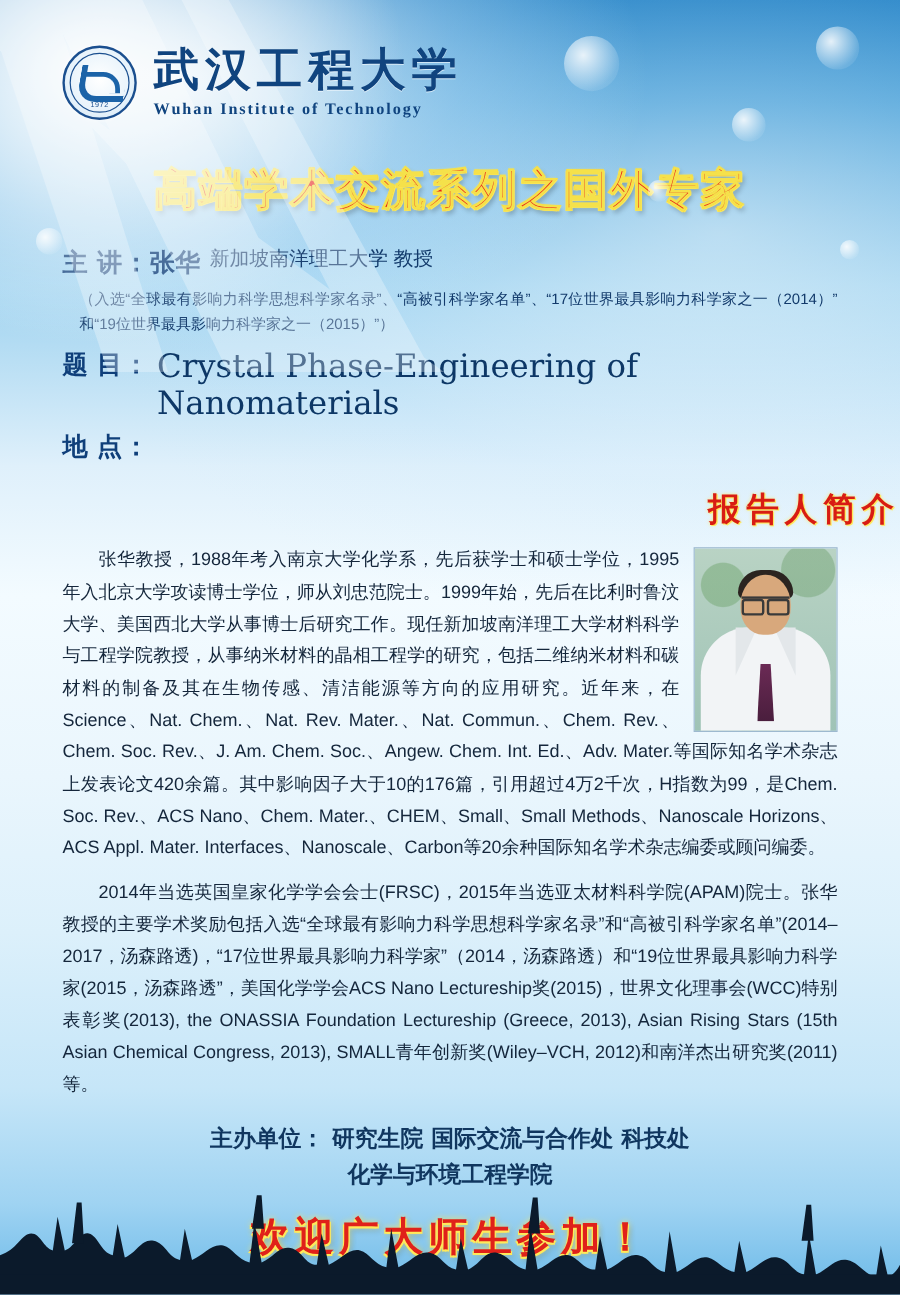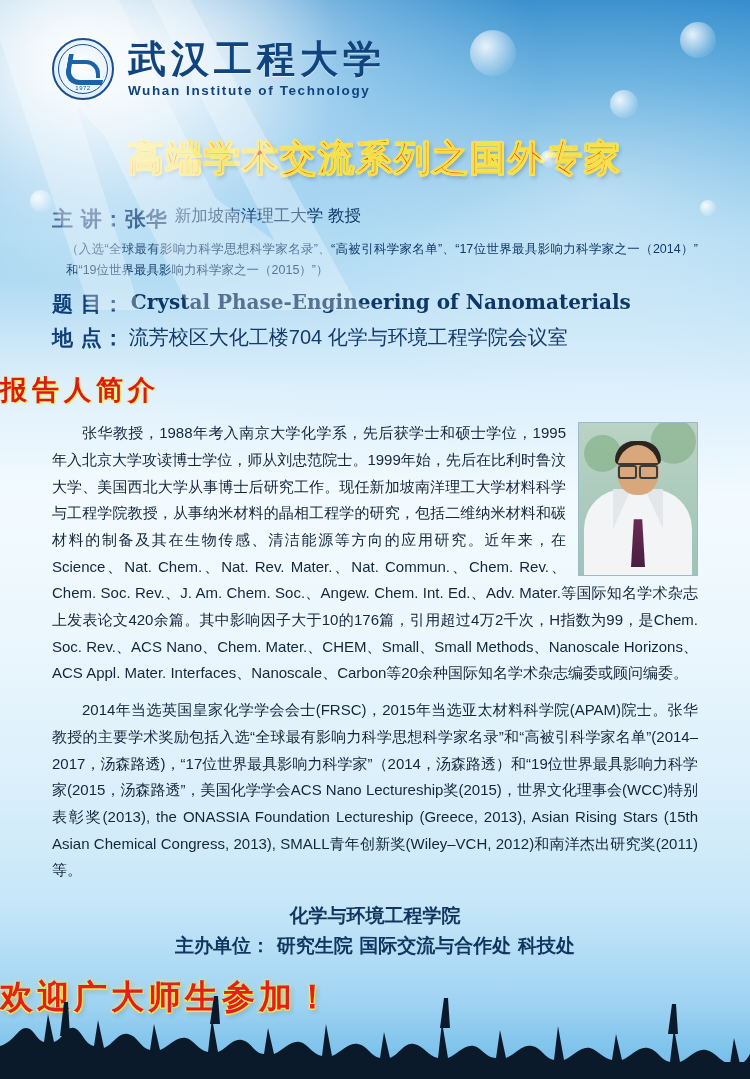--- a/index.html
+++ b/index.html
@@ -104,20 +104,21 @@
     color: #10447f;
     letter-spacing: 5px;
     text-shadow: 0 1px 0 rgba(255,255,255,0.6);
   }
   .uni-en {
     margin-top: 6px;
     font-size: 13.5px;
     font-weight: bold;
     color: #10447f;
     letter-spacing: 1.6px;
+    font-family: Liberation Serif, serif;
   }
   .main-title {
     margin-top: 26px;
     text-align: center;
     font-family: "DejaVu Serif", serif;
     font-size: 36px;
     font-weight: bold;
     letter-spacing: 2px;
     color: #e8231a;
     -webkit-text-stroke: 1px #f5e14a;
@@ -164,28 +165,28 @@
   .honors {
     margin: 4px 0 10px 0;
     font-size: 12.5px;
     line-height: 1.65;
     color: #123a6b;
     text-align: justify;
     padding-left: 14px;
   }
   .topic-value {
     font-family: "DejaVu Serif", serif;
-    font-size: 20px;
-    font-weight: bold;
+    font-size: 27px;
+    font-weight: normal;
     color: #0d3766;
     padding-left: 6px;
   }
   .section-title {
     margin-top: 20px;
-    text-align: left;
+    text-align: right;
     font-family: Liberation Sans, sans-serif;
     font-size: 27px;
     font-weight: bold;
     color: #d81c13;
     letter-spacing: 5px;
     text-shadow: 1px 1px 0 #ffe95a, 0 0 3px rgba(255,233,90,0.9);
   }
   .bio {
     margin: 12px 52px 16px 52px;
     font-size: 15px;
@@ -280,21 +281,21 @@
     margin: 16px 52px 0 52px;
     text-align: center;
     font-family: "DejaVu Serif", serif;
     font-size: 19px;
     font-weight: bold;
     color: #10365f;
     line-height: 1.6;
   }
   .slogan {
     margin-top: 14px;
-    text-align: left;
+    text-align: center;
     font-family: "DejaVu Serif", serif;
     font-size: 33px;
     font-weight: bold;
     letter-spacing: 4px;
     color: #e0211a;
     text-shadow: 1px 1px 0 #ffe95a, -1px 1px 0 #ffe95a, 0 0 5px rgba(255,233,90,0.95), 2px 3px 5px rgba(0,0,0,0.2);
   }
   .crowd {
     position: absolute;
     left: 0; right: 0; bottom: 0;
@@ -349,21 +350,20 @@
     <div class="honors">（入选“全球最有影响力科学思想科学家名录”、“高被引科学家名单”、“17位世界最具影响力科学家之一（2014）” 和“19位世界最具影响力科学家之一（2015）”）</div>
 
     <div class="info-row">
       <div class="info-label">题 目：</div>
       <div class="topic-value">Crystal Phase-Engineering of Nanomaterials</div>
     </div>
 
 
     <div class="info-row">
       <div class="info-label">地 点：</div>
-      <div class="info-value">流芳校区大化工楼704 化学与环境工程学院会议室</div>
     </div>
 
   </div>
 
   <div class="section-title">报告人简介</div>
 
   <div class="bio">
     <div class="portrait">
       <div class="bg-leaves"></div>
       <div class="body"></div>
@@ -372,22 +372,22 @@
       <div class="tie"></div>
       <div class="hair"></div>
       <div class="head"></div>
       <div class="glasses"></div>
     </div>
     <p>张华教授，1988年考入南京大学化学系，先后获学士和硕士学位，1995年入北京大学攻读博士学位，师从刘忠范院士。1999年始，先后在比利时鲁汶大学、美国西北大学从事博士后研究工作。现任新加坡南洋理工大学材料科学与工程学院教授，从事纳米材料的晶相工程学的研究，包括二维纳米材料和碳材料的制备及其在生物传感、清洁能源等方向的应用研究。近年来，在Science、Nat. Chem.、Nat. Rev. Mater.、Nat. Commun.、Chem. Rev.、Chem. Soc. Rev.、J. Am. Chem. Soc.、Angew. Chem. Int. Ed.、Adv. Mater.等国际知名学术杂志上发表论文420余篇。其中影响因子大于10的176篇，引用超过4万2千次，H指数为99，是Chem. Soc. Rev.、ACS Nano、Chem. Mater.、CHEM、Small、Small Methods、Nanoscale Horizons、ACS Appl. Mater. Interfaces、Nanoscale、Carbon等20余种国际知名学术杂志编委或顾问编委。</p>
     <p>2014年当选英国皇家化学学会会士(FRSC)，2015年当选亚太材料科学院(APAM)院士。张华教授的主要学术奖励包括入选“全球最有影响力科学思想科学家名录”和“高被引科学家名单”(2014–2017，汤森路透)，“17位世界最具影响力科学家”（2014，汤森路透）和“19位世界最具影响力科学家(2015，汤森路透”，美国化学学会ACS Nano Lectureship奖(2015)，世界文化理事会(WCC)特别表彰奖(2013), the ONASSIA Foundation Lectureship (Greece, 2013), Asian Rising Stars (15th Asian Chemical Congress, 2013), SMALL青年创新奖(Wiley–VCH, 2012)和南洋杰出研究奖(2011)等。</p>
   </div>
 
   <div class="organizers">
+    <div>主办单位： 研究生院 国际交流与合作处 科技处</div>
     <div>化学与环境工程学院</div>
-    <div>主办单位： 研究生院 国际交流与合作处 科技处</div>
   </div>
 
   <div class="slogan">欢迎广大师生参加！</div>
 
   <svg class="crowd" viewBox="0 0 750 95" preserveAspectRatio="none">
     <g fill="#0b1a2b">
       <path d="M0,95 L0,62 C14,58 18,44 26,44 C34,44 36,56 44,58 L48,30 L54,58 C62,56 66,42 74,44 C82,46 84,60 94,62 L98,36 L104,64 C114,60 118,48 128,50 C138,52 140,64 150,66 L154,40 L160,66 C170,62 176,52 186,54 C194,56 198,66 208,68 L212,34 L218,68 C228,64 232,54 242,56 C252,58 254,70 264,70 L268,44 L274,70 C284,66 290,56 300,58 C308,60 312,70 322,72 L326,40 L332,72 C342,68 348,58 358,60 C368,62 370,72 380,74 L384,48 L390,74 C400,70 404,58 414,60 C424,62 428,72 438,74 L442,38 L448,74 C458,70 464,60 474,62 C482,64 486,74 496,74 L500,46 L506,74 C516,70 522,60 532,62 C542,64 544,74 554,76 L558,42 L564,76 C574,72 580,62 590,64 C598,66 602,74 612,76 L616,50 L622,76 C632,72 638,62 648,64 C658,66 660,76 670,78 L674,44 L680,78 C690,74 696,64 706,66 C716,68 720,78 730,80 L734,54 L740,80 C744,79 748,74 750,70 L750,95 Z"></path>
       <rect x="0" y="78" width="750" height="17"></rect>
       <path d="M60,52 L64,18 L68,18 L70,52 Z M210,40 L214,12 L218,12 L220,40 Z M440,44 L444,14 L448,14 L450,44 Z M668,50 L672,20 L676,20 L678,50 Z"></path>
     </g>

